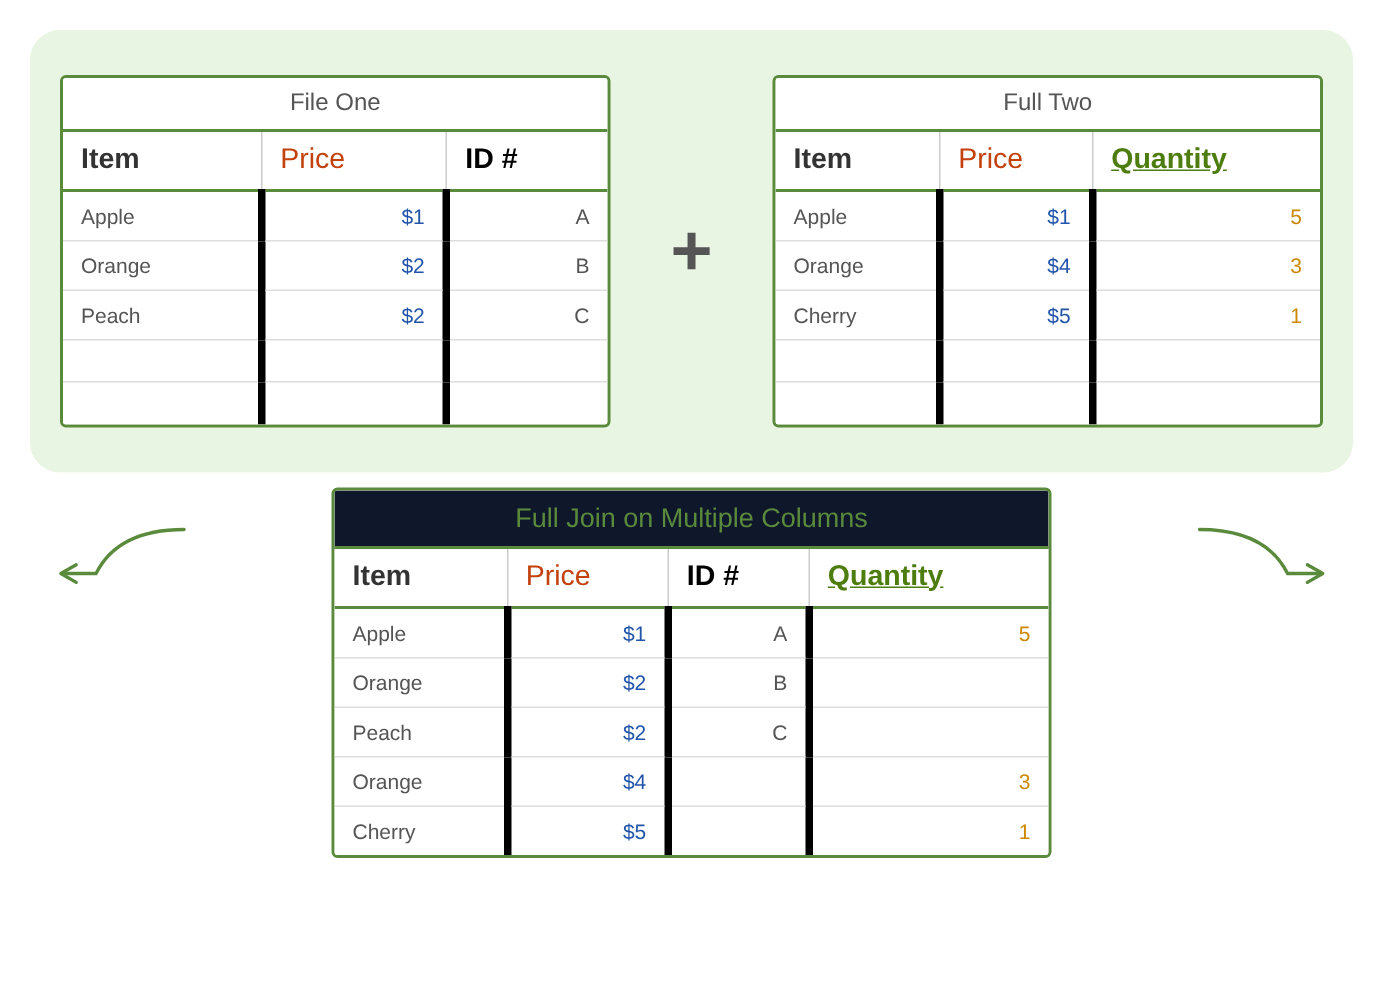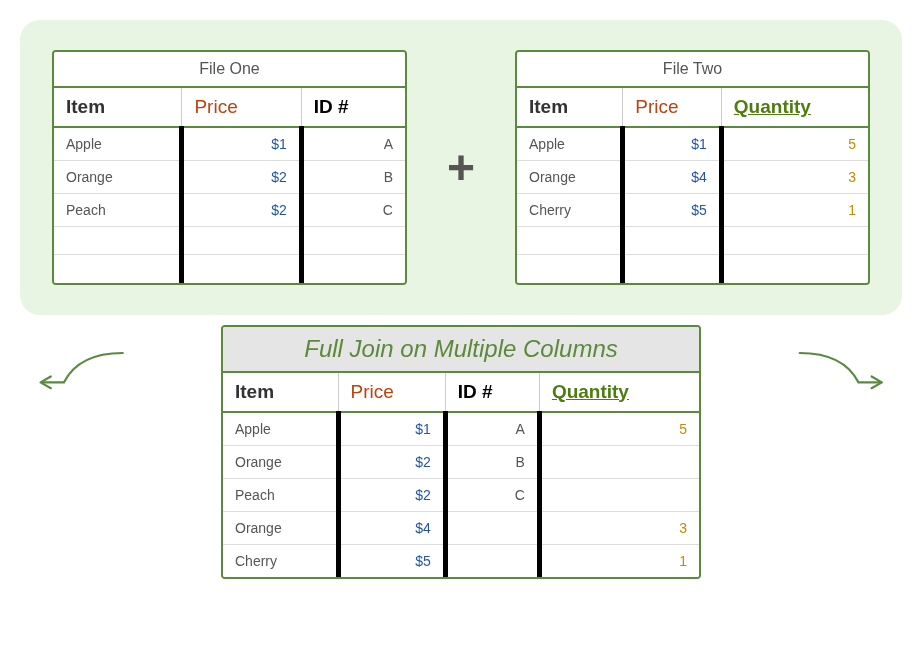--- a/index.html
+++ b/index.html
@@ -11,21 +11,21 @@
       display: flex;
       flex-direction: column;
       align-items: center;
       padding: 20px;
     }
 
     
     .top-section {
       background: #e8f5e2;
       border-radius: 20px;
-      padding: 30px 32px;
+      padding: 30px 20px;
       display: flex;
       align-items: center;
       gap: 40px;
       width: 100%;
       margin-bottom: 10px;
     }
 
     .plus-sign {
       font-size: 48px;
       color: #555;
@@ -123,23 +123,22 @@
       align-items: center;
       width: 100%;
     }
 
     .bottom-table-wrapper {
       width: 480px;
     }
 
     .bottom-table-wrapper .table-title {
       color: #5a8a3c;
-      font-size: 24px;
-      background: #e5e5e5;
-      font-style: italic;
+      font-size: 18px;
+      background: #0f172a;
     }
 
     
     .empty-row td {
       height: 28px;
     }
   </style>
 </head>
 <body>
 
@@ -181,21 +180,21 @@
     <td class="val-price"></td>
     <td class="val-id"></td>
   </tr>
         </tbody>
     </table>
   </div>
 
   <div class="plus-sign">+</div>
 
   <div class="table-container">
-    <div class="table-title">File Two</div>
+    <div class="table-title">Full Two</div>
     <table>
       <thead>
         <tr>
           <th class="col-item">Item</th>
           <th class="col-price">Price</th>
           <th class="col-quantity">Quantity</th>
         </tr>
       </thead>
       <tbody id="file-two-body">
           <tr>

